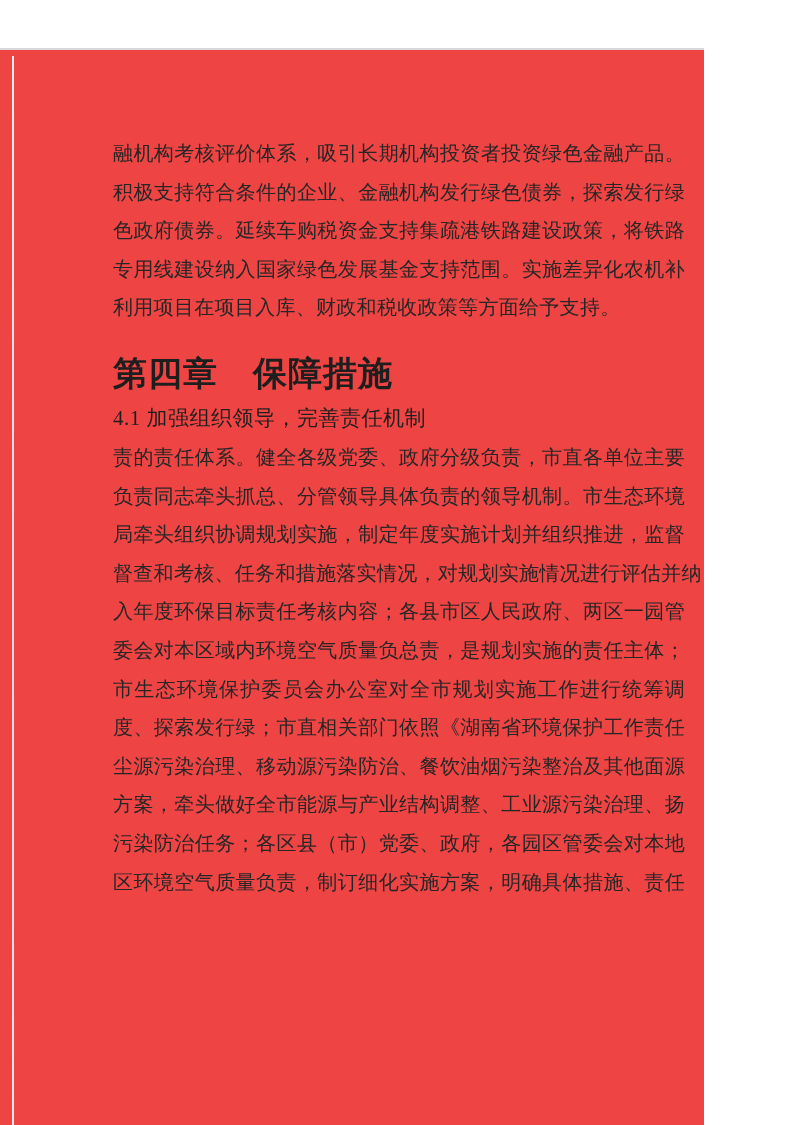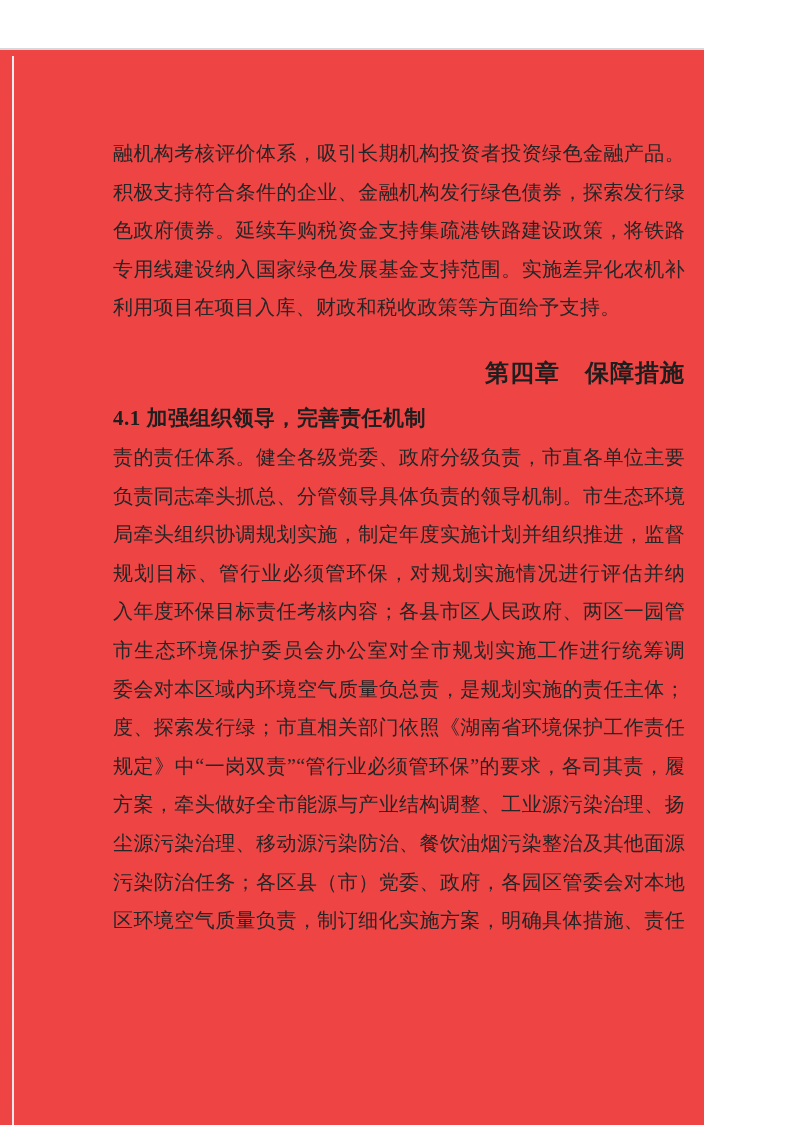--- a/index.html
+++ b/index.html
@@ -44,29 +44,29 @@
   }
   .line--last {
     text-align-last: left;
     letter-spacing: 0.3px;
   }
   .line--indent { text-indent: 2em; }
   .chapter-heading {
     margin-top: 24px;
     font-family: Liberation Sans, sans-serif;
     font-weight: 700;
-    font-size: 24px;
+    font-size: 34px;
     line-height: 44px;
-    text-align: right;
+    text-align: left;
     color: #1e1e1e;
     letter-spacing: 1px;
   }
   .section-heading {
     margin-top: 3px;
-    font-weight: 700;
+    font-weight: 400;
     font-size: 21px;
     line-height: 40px;
     color: #1e1e1e;
     letter-spacing: 0.5px;
   }
 </style>
 </head>
 <body>
 
 <div class="page">
@@ -84,26 +84,25 @@
     </div>
 
     <div class="chapter-heading">第四章　保障措施</div>
 
     <div class="section-heading">4.1 加强组织领导，完善责任机制</div>
 
     <div>
       <div class="line">责的责任体系。健全各级党委、政府分级负责，市直各单位主要</div>
       <div class="line">负责同志牵头抓总、分管领导具体负责的领导机制。市生态环境</div>
       <div class="line">局牵头组织协调规划实施，制定年度实施计划并组织推进，监督</div>
-      <div class="line">规划目标、管行业必须管环保，对规划实施情况进行评估并纳</div>
+      <div class="line">督查和考核、任务和措施落实情况，对规划实施情况进行评估并纳</div>
       <div class="line">入年度环保目标责任考核内容；各县市区人民政府、两区一园管</div>
+      <div class="line">委会对本区域内环境空气质量负总责，是规划实施的责任主体；</div>
       <div class="line">市生态环境保护委员会办公室对全市规划实施工作进行统筹调</div>
-      <div class="line">委会对本区域内环境空气质量负总责，是规划实施的责任主体；</div>
       <div class="line">度、探索发行绿；市直相关部门依照《湖南省环境保护工作责任</div>
-      <div class="line">规定》中“一岗双责”“管行业必须管环保”的要求，各司其责，履</div>
+      <div class="line">尘源污染治理、移动源污染防治、餐饮油烟污染整治及其他面源</div>
       <div class="line">方案，牵头做好全市能源与产业结构调整、工业源污染治理、扬</div>
-      <div class="line">尘源污染治理、移动源污染防治、餐饮油烟污染整治及其他面源</div>
       <div class="line">污染防治任务；各区县（市）党委、政府，各园区管委会对本地</div>
       <div class="line">区环境空气质量负责，制订细化实施方案，明确具体措施、责任</div>
     </div>
 
   </div>
 </div>
 
 </body></html>

